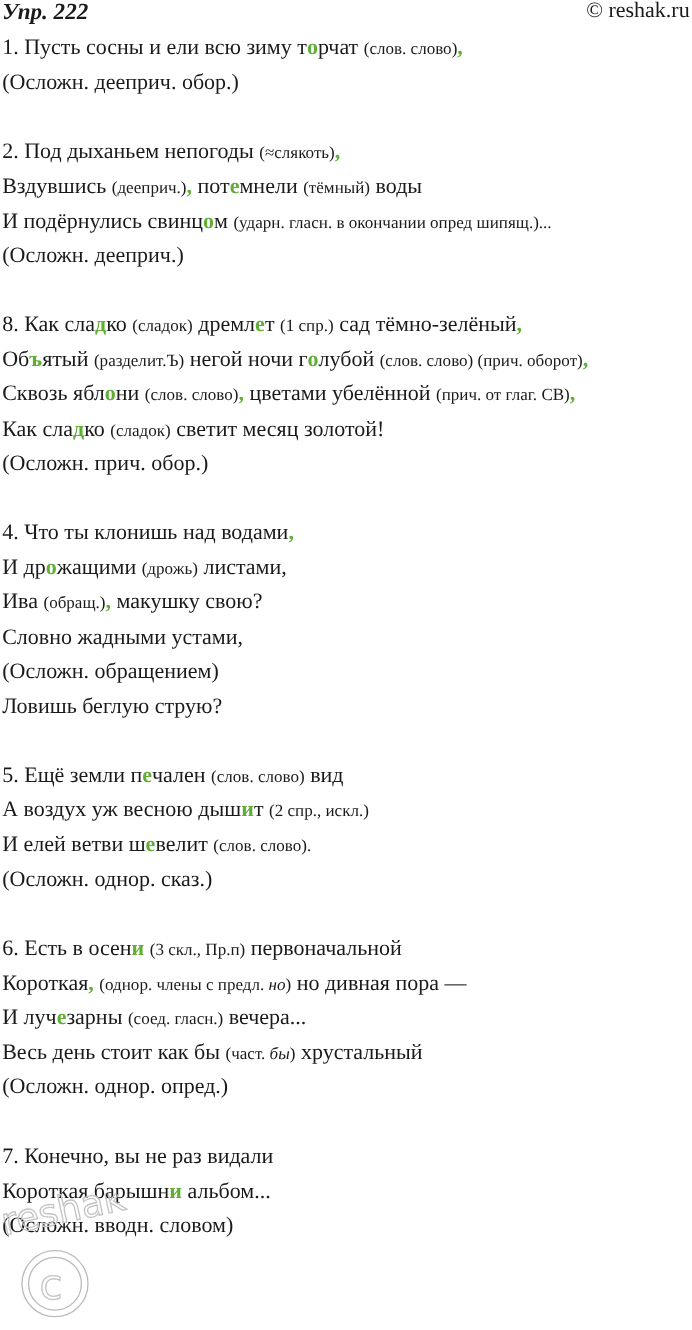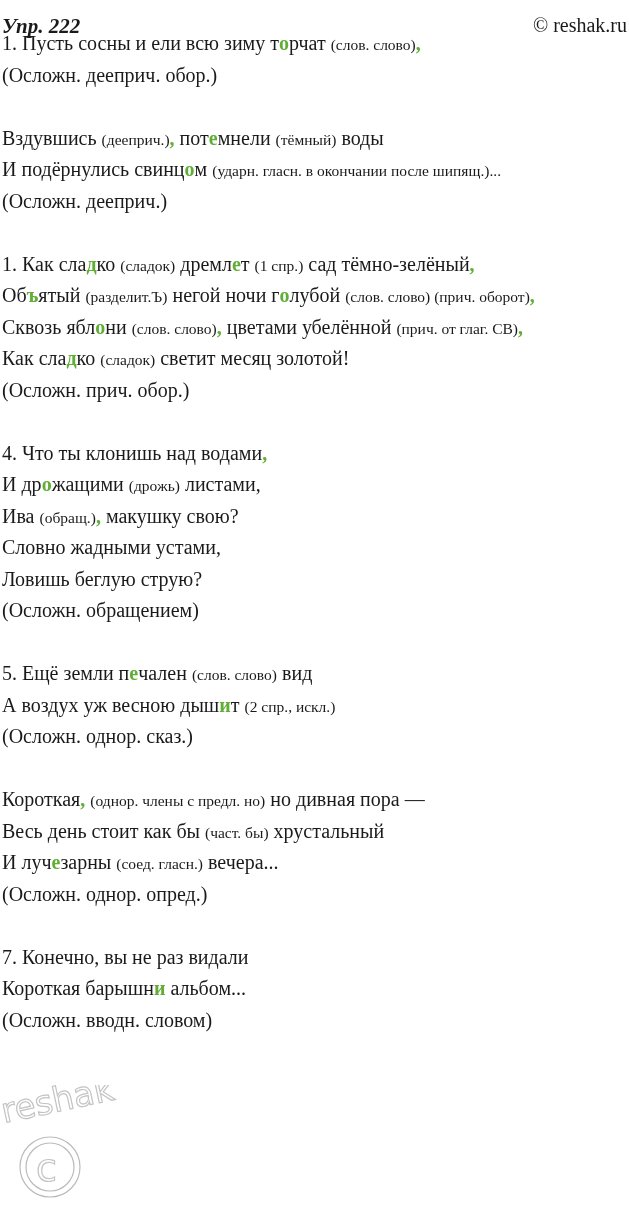--- a/index.html
+++ b/index.html
@@ -1,77 +1,80 @@
 <!DOCTYPE html>
 <html><head>
 <meta charset="utf-8">
 <style>
   html, body { margin: 0; padding: 0; background: #ffffff; }
   body {
     width: 629px; height: 1209px; position: relative; overflow: hidden;
     font-family: "Liberation Serif", serif; color: #1a1a1a;
   }
-  .header { position: absolute; left: 2px; top: 16px; width: 625px; height: 26px; }
+  .header { position: absolute; left: 2px; top: 0; width: 625px; height: 26px; }
   .title { position: absolute; left: 0; top: -2px; font-size: 21px; font-weight: bold; font-style: italic; }
   .site { position: absolute; right: 0; top: -2px; font-size: 20px; }
   .content { position: absolute; left: 2px; top: 28px; width: 627px; }
   .line { font-size: 20px; line-height: 31.5px; height: 31.5px; white-space: nowrap; }
   .gap { height: 31.5px; }
   .s { font-size: 15.5px; }
   .g { color: #5fae35; font-weight: bold; }
-  .i { }
+  .i { font-style: italic; }
   .watermark { position: absolute; left: 0; top: 1085px; width: 150px; height: 124px; pointer-events: none; }
 </style>
 </head>
 <body>
 
 <div class="header">
   <span class="title">Упр. 222</span>
   <span class="site">© reshak.ru</span>
 </div>
 
 <div class="content" id="content">
     <div>
       <div class="line"><span>1. Пусть сосны и ели всю зиму т</span><span class="g">о</span><span>рчат </span><span class="s">(слов. слово)</span><span class="g">,</span></div>
       <div class="line"><span>(Осложн. дееприч. обор.)</span></div>
     </div>
     <div class="gap"></div>
     <div>
+      <div class="line"><span>2. Под дыханьем непогоды </span><span class="s">(≈слякоть)</span><span class="g">,</span></div>
       <div class="line"><span>Вздувшись </span><span class="s">(дееприч.)</span><span class="g">,</span><span> пот</span><span class="g">е</span><span>мнели </span><span class="s">(тёмный)</span><span> воды</span></div>
-      <div class="line"><span>И подёрнулись свинц</span><span class="g">о</span><span>м </span><span class="s">(ударн. гласн. в окончании после шипящ.)...</span></div>
+      <div class="line"><span>И подёрнулись свинц</span><span class="g">о</span><span>м </span><span class="s">(ударн. гласн. в окончании опред шипящ.)...</span></div>
       <div class="line"><span>(Осложн. дееприч.)</span></div>
     </div>
     <div class="gap"></div>
     <div>
-      <div class="line"><span>1. Как сла</span><span class="g">д</span><span>ко </span><span class="s">(сладок)</span><span> дремл</span><span class="g">е</span><span>т </span><span class="s">(1 спр.)</span><span> сад тёмно-зелёный</span><span class="g">,</span></div>
+      <div class="line"><span>8. Как сла</span><span class="g">д</span><span>ко </span><span class="s">(сладок)</span><span> дремл</span><span class="g">е</span><span>т </span><span class="s">(1 спр.)</span><span> сад тёмно-зелёный</span><span class="g">,</span></div>
       <div class="line"><span>Об</span><span class="g">ъ</span><span>ятый </span><span class="s">(разделит.Ъ)</span><span> негой ночи г</span><span class="g">о</span><span>лубой </span><span class="s">(слов. слово) (прич. оборот)</span><span class="g">,</span></div>
       <div class="line"><span>Сквозь ябл</span><span class="g">о</span><span>ни </span><span class="s">(слов. слово)</span><span class="g">,</span><span> цветами убелённой </span><span class="s">(прич. от глаг. СВ)</span><span class="g">,</span></div>
       <div class="line"><span>Как сла</span><span class="g">д</span><span>ко </span><span class="s">(сладок)</span><span> светит месяц золотой!</span></div>
       <div class="line"><span>(Осложн. прич. обор.)</span></div>
     </div>
     <div class="gap"></div>
     <div>
       <div class="line"><span>4. Что ты клонишь над водами</span><span class="g">,</span></div>
       <div class="line"><span>И др</span><span class="g">о</span><span>жащими </span><span class="s">(дрожь)</span><span> листами,</span></div>
       <div class="line"><span>Ива </span><span class="s">(обращ.)</span><span class="g">,</span><span> макушку свою?</span></div>
       <div class="line"><span>Словно жадными устами,</span></div>
+      <div class="line"><span>(Осложн. обращением)</span></div>
       <div class="line"><span>Ловишь беглую струю?</span></div>
-      <div class="line"><span>(Осложн. обращением)</span></div>
     </div>
     <div class="gap"></div>
     <div>
       <div class="line"><span>5. Ещё земли п</span><span class="g">е</span><span>чален </span><span class="s">(слов. слово)</span><span> вид</span></div>
       <div class="line"><span>А воздух уж весною дыш</span><span class="g">и</span><span>т </span><span class="s">(2 спр., искл.)</span></div>
+      <div class="line"><span>И елей ветви ш</span><span class="g">е</span><span>велит </span><span class="s">(слов. слово).</span></div>
       <div class="line"><span>(Осложн. однор. сказ.)</span></div>
     </div>
     <div class="gap"></div>
     <div>
+      <div class="line"><span>6. Есть в осен</span><span class="g">и</span><span> </span><span class="s">(3 скл., Пр.п)</span><span> первоначальной</span></div>
       <div class="line"><span>Короткая</span><span class="g">,</span><span> </span><span class="s">(однор. члены с предл. </span><span class="s i">но</span><span class="s">)</span><span> но дивная пора —</span></div>
+      <div class="line"><span>И луч</span><span class="g">е</span><span>зарны </span><span class="s">(соед. гласн.)</span><span> вечера...</span></div>
       <div class="line"><span>Весь день стоит как бы </span><span class="s">(част. </span><span class="s i">бы</span><span class="s">)</span><span> хрустальный</span></div>
-      <div class="line"><span>И луч</span><span class="g">е</span><span>зарны </span><span class="s">(соед. гласн.)</span><span> вечера...</span></div>
       <div class="line"><span>(Осложн. однор. опред.)</span></div>
     </div>
     <div class="gap"></div>
     <div>
       <div class="line"><span>7. Конечно, вы не раз видали</span></div>
       <div class="line"><span>Короткая барышн</span><span class="g">и</span><span> альбом...</span></div>
       <div class="line"><span>(Осложн. вводн. словом)</span></div>
     </div>
   </div>
 

